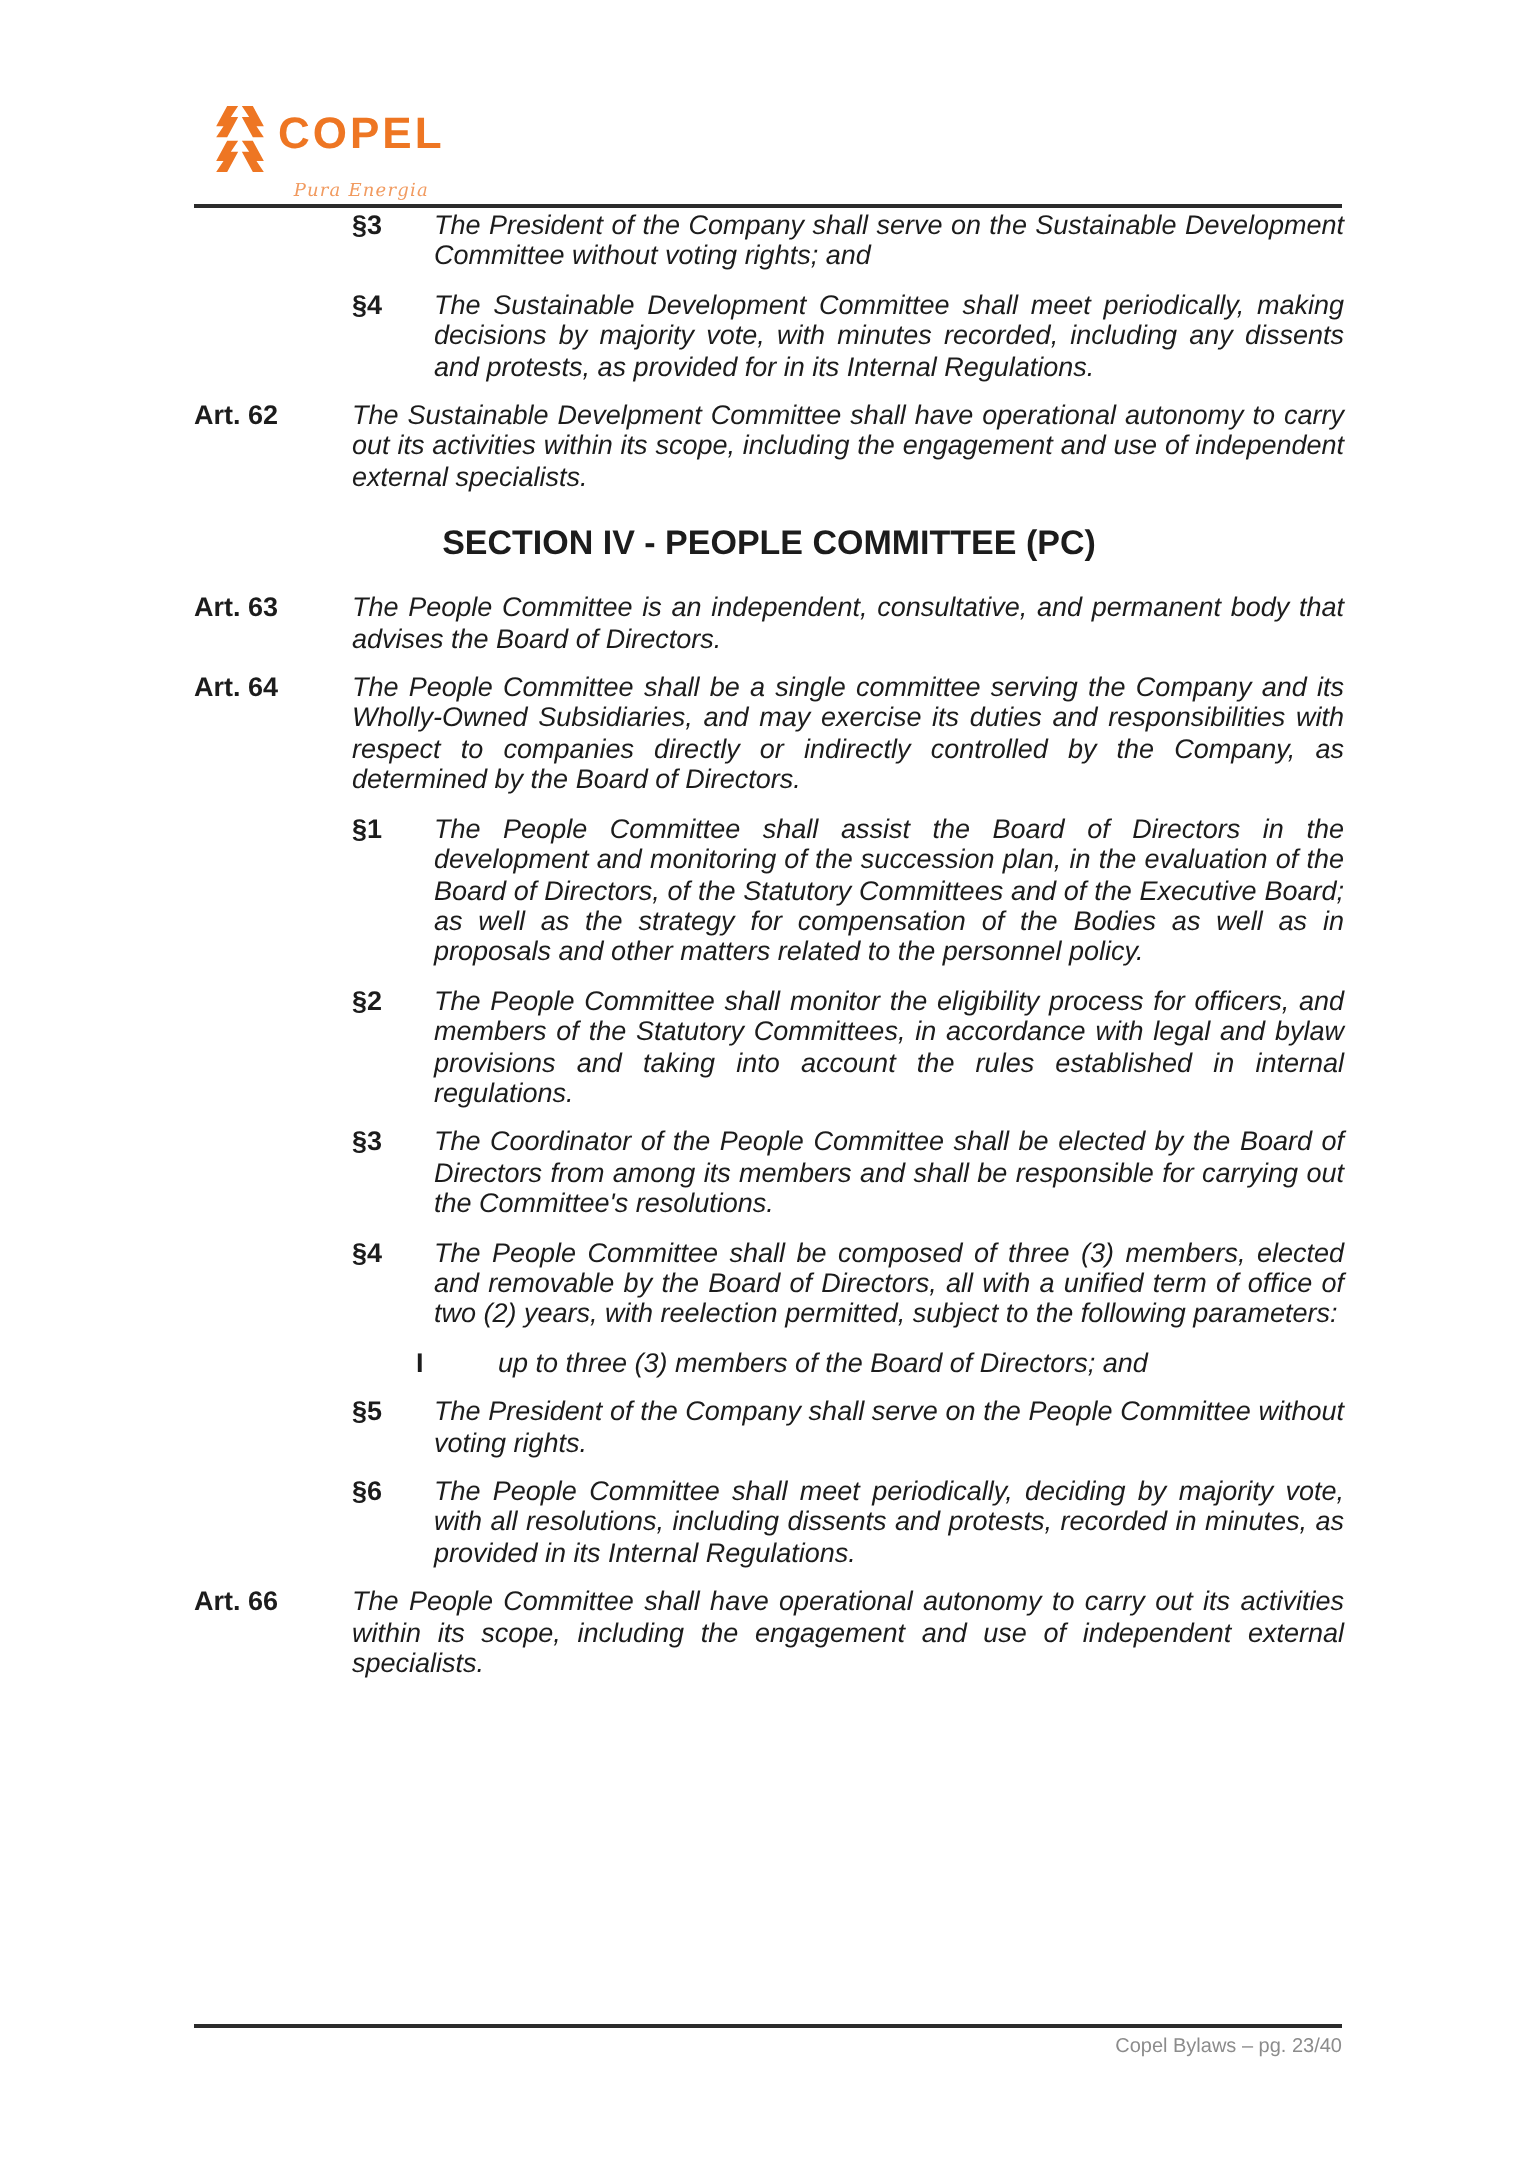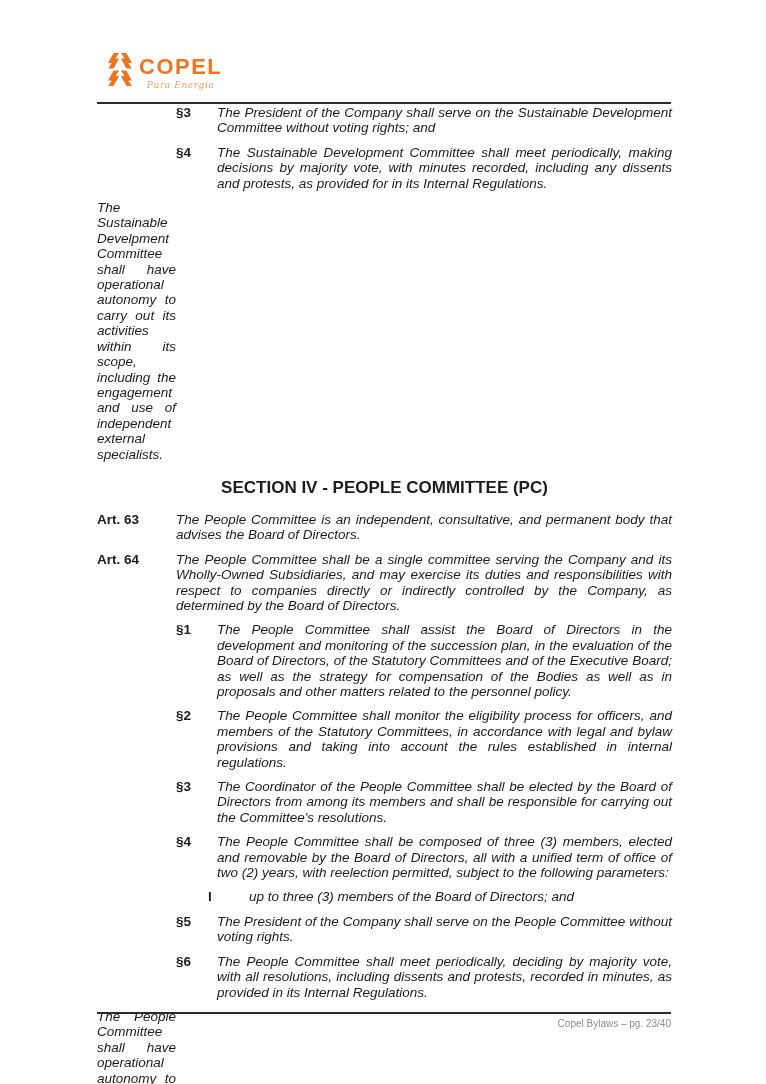--- a/index.html
+++ b/index.html
@@ -15,21 +15,21 @@
     width:766px;height:1084px;background:#ffffff;
     font-family:"Liberation Sans",sans-serif;color:var(--ink);
   }
   .page{position:relative;width:766px;height:1084px;background:#fff;overflow:hidden;}
 
   
   .logo{position:absolute;left:108px;top:53px;display:flex;align-items:flex-start;gap:7px;}
   .logo-icon{width:24px;height:33px;display:block;}
   .logo-textwrap{display:flex;flex-direction:column;}
   .brand-name{font-size:22px;font-weight:bold;color:var(--orange);letter-spacing:1.5px;line-height:1;margin-top:3px;}
-  .brand-tagline{font-family:"DejaVu Serif",serif;font-style:italic;font-size:9px;color:var(--orange-light);margin-top:2px;letter-spacing:.6px;text-align:center;}
+  .brand-tagline{font-family:"DejaVu Serif",serif;font-style:italic;font-size:9px;color:var(--orange-light);margin-top:13px;letter-spacing:.6px;text-align:center;}
 
   .top-rule{position:absolute;left:97px;right:95px;top:102px;height:0;border:0;border-top:2px solid var(--rule);margin:0;}
 
   
   .content{
     position:absolute;left:97px;right:94px;top:105px;
     font-size:13.5px;line-height:15.4px;
   }
   .row{display:grid;margin:0 0 9px 0;}
   .row.art{grid-template-columns:79px 1fr;}
@@ -75,20 +75,21 @@
       <span class="lbl">§3</span>
       <p class="txt">The President of the Company shall serve on the Sustainable Development Committee without voting rights; and</p>
     </div>
 
     <div class="row sub">
       <span class="lbl">§4</span>
       <p class="txt">The Sustainable Development Committee shall meet periodically, making decisions by majority vote, with minutes recorded, including any dissents and protests, as provided for in its Internal Regulations.</p>
     </div>
 
     <div class="row art">
+      <span class="lbl">Art. 62</span>
       <p class="txt">The Sustainable Develpment Committee shall have operational autonomy to carry out its activities within its scope, including the engagement and use of independent external specialists.</p>
     </div>
 
     <h2 class="section-heading">SECTION IV - PEOPLE COMMITTEE (PC)</h2>
 
     <div class="row art">
       <span class="lbl">Art. 63</span>
       <p class="txt">The People Committee is an independent, consultative, and permanent body that advises the Board of Directors.</p>
     </div>
 
@@ -128,20 +129,21 @@
       <span class="lbl">§5</span>
       <p class="txt">The President of the Company shall serve on the People Committee without voting rights.</p>
     </div>
 
     <div class="row sub">
       <span class="lbl">§6</span>
       <p class="txt">The People Committee shall meet periodically, deciding by majority vote, with all resolutions, including dissents and protests, recorded in minutes, as provided in its Internal Regulations.</p>
     </div>
 
     <div class="row art">
+      <span class="lbl">Art. 66</span>
       <p class="txt">The People Committee shall have operational autonomy to carry out its activities within its scope, including the engagement and use of independent external specialists.</p>
     </div>
 
   </main>
 
   <hr class="footer-rule">
   <div class="footer-text">Copel Bylaws – pg. 23/40</div>
 
 </div>
 

